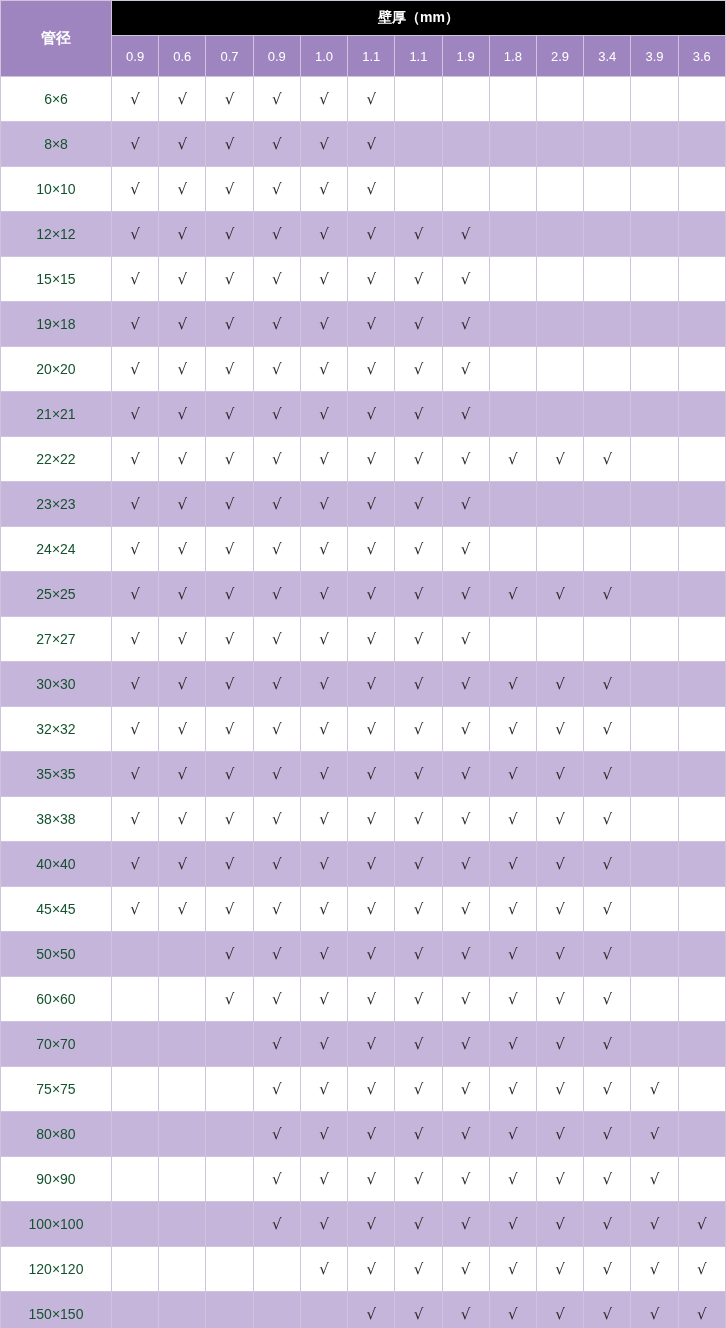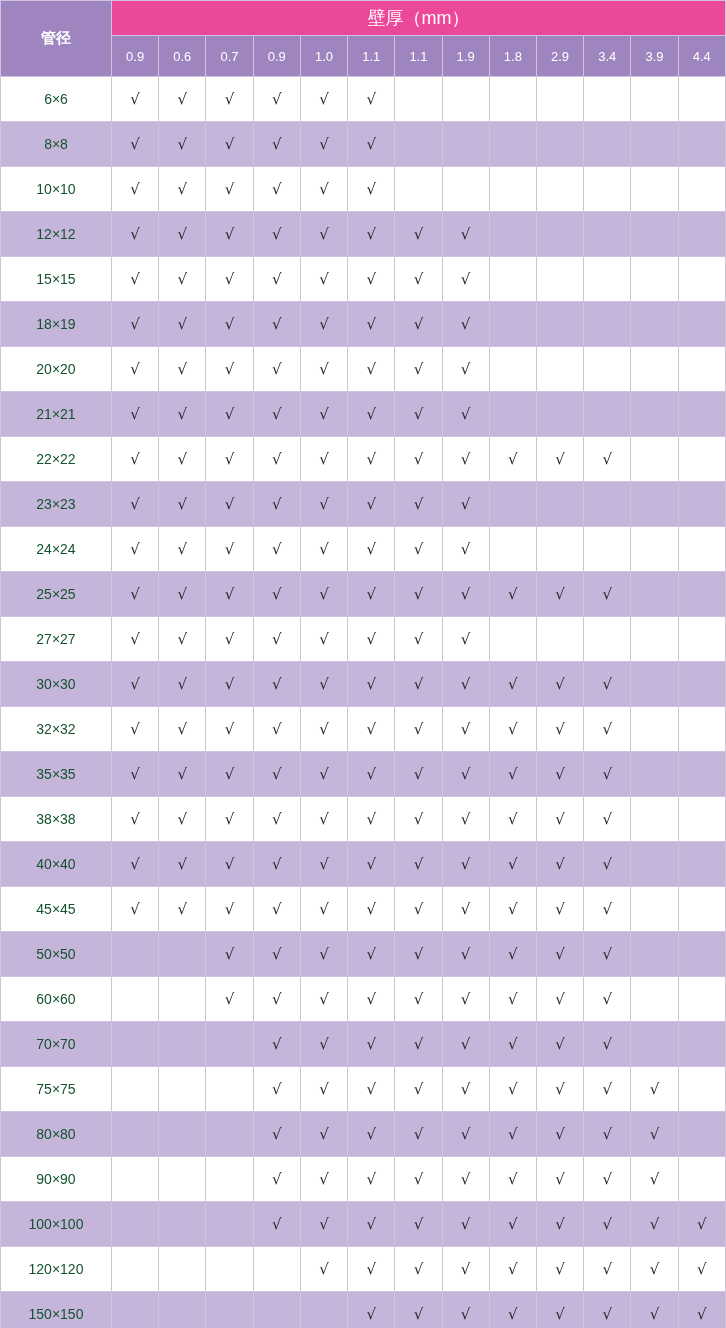--- a/index.html
+++ b/index.html
@@ -25,24 +25,24 @@
   
   th.corner {
     background: #9e85bf;
     color: #ffffff;
     font-size: 15px;
     font-weight: bold;
     width: 110px;
     height: 74px;
   }
   th.group {
-    background: #ec4899;
+    background: #000000;
     color: #ffffff;
-    font-size: 18px;
-    font-weight: normal;
+    font-size: 14px;
+    font-weight: bold;
     height: 34px;
     border-color: #9e85bf;
   }
   th.sub {
     background: #9e85bf;
     color: #ffffff;
     font-size: 13px;
     font-weight: normal;
     height: 40px;
     border-color: #b7a4cf;
@@ -87,21 +87,21 @@
         <th class="sub">0.7</th>
         <th class="sub">0.9</th>
         <th class="sub">1.0</th>
         <th class="sub">1.1</th>
         <th class="sub">1.1</th>
         <th class="sub">1.9</th>
         <th class="sub">1.8</th>
         <th class="sub">2.9</th>
         <th class="sub">3.4</th>
         <th class="sub">3.9</th>
-        <th class="sub">4.4</th>
+        <th class="sub">3.6</th>
       </tr>
   </thead>
   <tbody>
       <tr class="odd">
         <td class="rowhead">6×6</td>
         <td class="cell"><span class="check">√</span></td>
         <td class="cell"><span class="check">√</span></td>
         <td class="cell"><span class="check">√</span></td>
         <td class="cell"><span class="check">√</span></td>
         <td class="cell"><span class="check">√</span></td>
@@ -172,21 +172,21 @@
         <td class="cell"><span class="check">√</span></td>
         <td class="cell"><span class="check">√</span></td>
         <td class="cell"><span class="check">√</span></td>
         <td class="cell"></td>
         <td class="cell"></td>
         <td class="cell"></td>
         <td class="cell"></td>
         <td class="cell"></td>
       </tr>
       <tr class="even">
-        <td class="rowhead">18×19</td>
+        <td class="rowhead">19×18</td>
         <td class="cell"><span class="check">√</span></td>
         <td class="cell"><span class="check">√</span></td>
         <td class="cell"><span class="check">√</span></td>
         <td class="cell"><span class="check">√</span></td>
         <td class="cell"><span class="check">√</span></td>
         <td class="cell"><span class="check">√</span></td>
         <td class="cell"><span class="check">√</span></td>
         <td class="cell"><span class="check">√</span></td>
         <td class="cell"></td>
         <td class="cell"></td>

